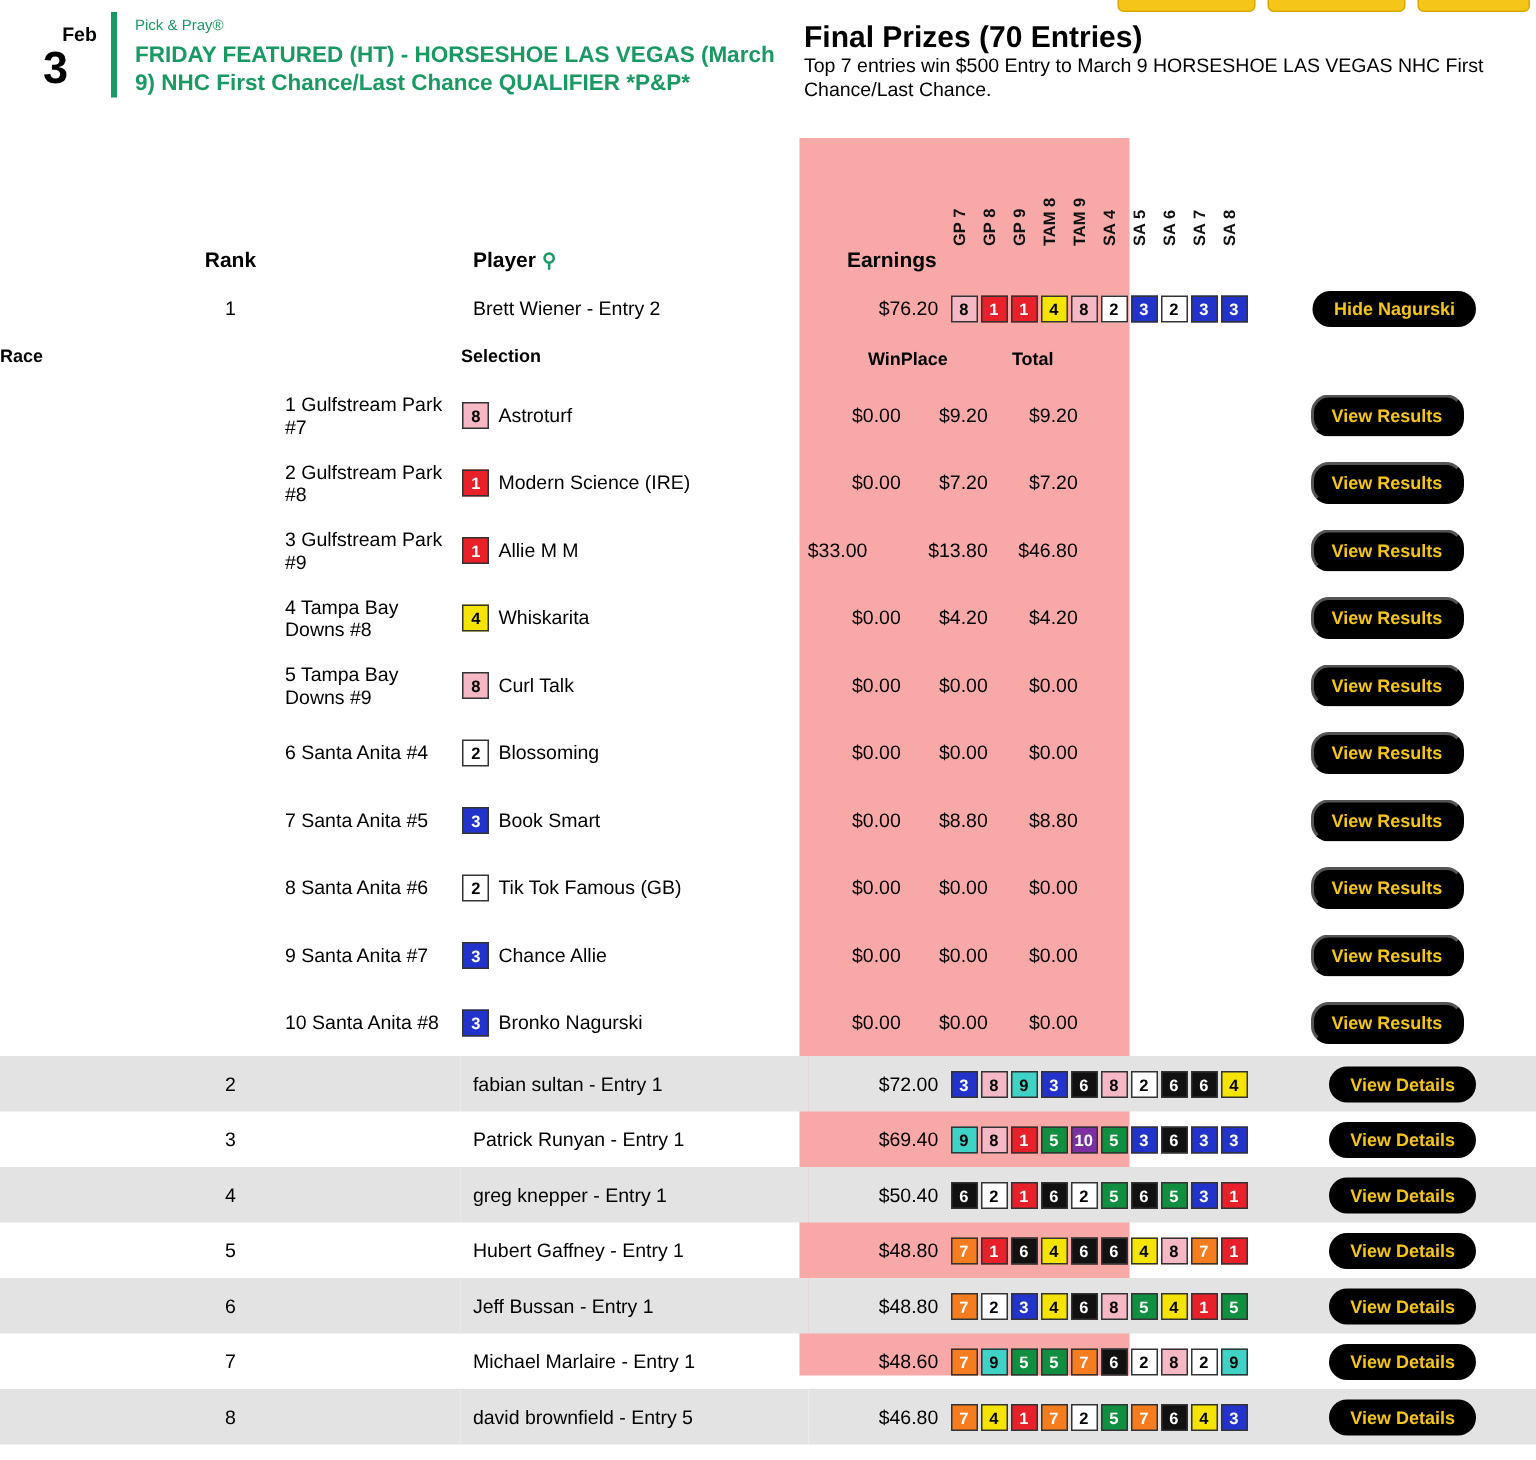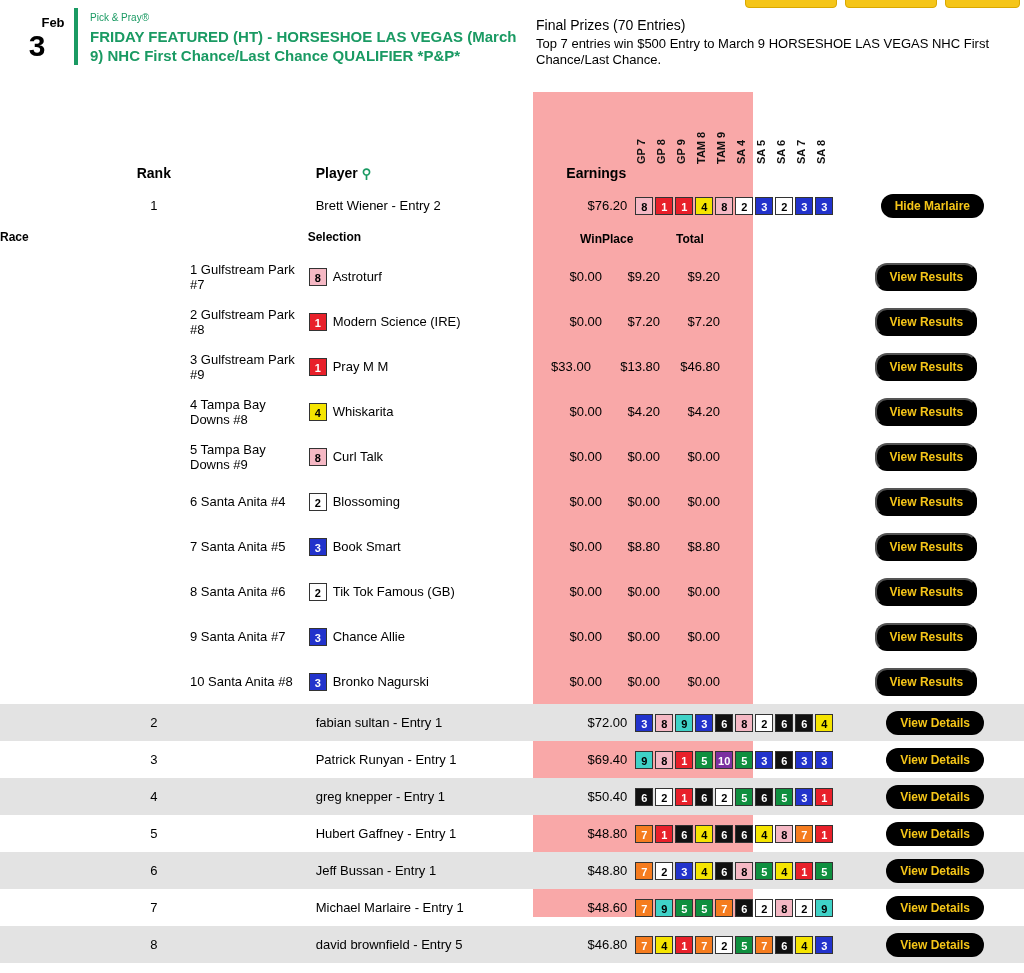--- a/index.html
+++ b/index.html
@@ -29,21 +29,21 @@
   .date-month { font-size:13px; font-weight:bold; line-height:14px;margin-left:32px; }
   .date-day { font-size:30px; font-weight:bold; line-height:32px; }
   .title-block {
     border-left:4px solid #1a9a63;
     padding-left:12px;
     width:456px;
   }
   .brand { color:#1a9a63; font-size:10px; line-height:19px; }
   .event-title { color:#1a9a63; font-size:15px; font-weight:bold; line-height:19px; }
   .prizes-block { padding-left:6px; width:470px; padding-top:6px; }
-  .prizes-title { font-size:14px; font-weight:normal; line-height:22px; }
+  .prizes-title { font-size:20px; font-weight:bold; line-height:22px; }
   .prizes-desc { font-size:13px; line-height:16px; }
 
   
   .board { position:relative; margin-top:24px; }
 
   .pink-col {
     position:absolute; left:533px; top:0; width:220px; height:825px;
     background:#f9a8a8;
   }
 
@@ -190,21 +190,21 @@
               <div class="num c-1">1</div>
               <div class="num c-4">4</div>
               <div class="num c-8">8</div>
               <div class="num c-2">2</div>
               <div class="num c-3">3</div>
               <div class="num c-2">2</div>
               <div class="num c-3">3</div>
               <div class="num c-3">3</div>
             </div>
           </td>
-          <td class="btn-cell"><button class="pill">Hide Marlaire</button></td>
+          <td class="btn-cell"><button class="pill">Hide Nagurski</button></td>
         </tr>
         <tr class="detail-head">
           <td class="d-race" colspan="1">Race</td>
           <td class="d-sel">Selection</td>
           <td class="d-win" colspan="2" style="padding: 0px;">
             <div style="display: flex; width: 180px;">
               <div style="width: 62px; text-align: right;">Win</div>
               <div style="width: 58px; text-align: left;">Place</div>
               <div style="width: 60px; text-align: center;">Total</div>
             </div>
@@ -243,26 +243,26 @@
               <div style="width: 60px; text-align: right;">$7.20</div>
             </div>
           </td>
           <td class="dr-btn"><button class="pill-sm">View Results</button></td>
         </tr>
         <tr class="detail-row">
           <td class="dr-race">3 Gulfstream Park #9</td>
           <td class="dr-sel">
             <div class="dr-sel-inner">
               <span class="num c-1">1</span>
-              <span>Pray M M</span>
-            </div>
-          </td>
-          <td colspan="2" style="padding: 0px;">
-            <div style="display: flex; width: 180px;">
-              <div style="width: 62px; text-align: center;">$33.00</div>
+              <span>Allie M M</span>
+            </div>
+          </td>
+          <td colspan="2" style="padding: 0px;">
+            <div style="display: flex; width: 180px;">
+              <div style="width: 62px; text-align: left;">$33.00</div>
               <div style="width: 58px; text-align: right;">$13.80</div>
               <div style="width: 60px; text-align: right;">$46.80</div>
             </div>
           </td>
           <td class="dr-btn"><button class="pill-sm">View Results</button></td>
         </tr>
         <tr class="detail-row">
           <td class="dr-race">4 Tampa Bay Downs #8</td>
           <td class="dr-sel">
             <div class="dr-sel-inner">

